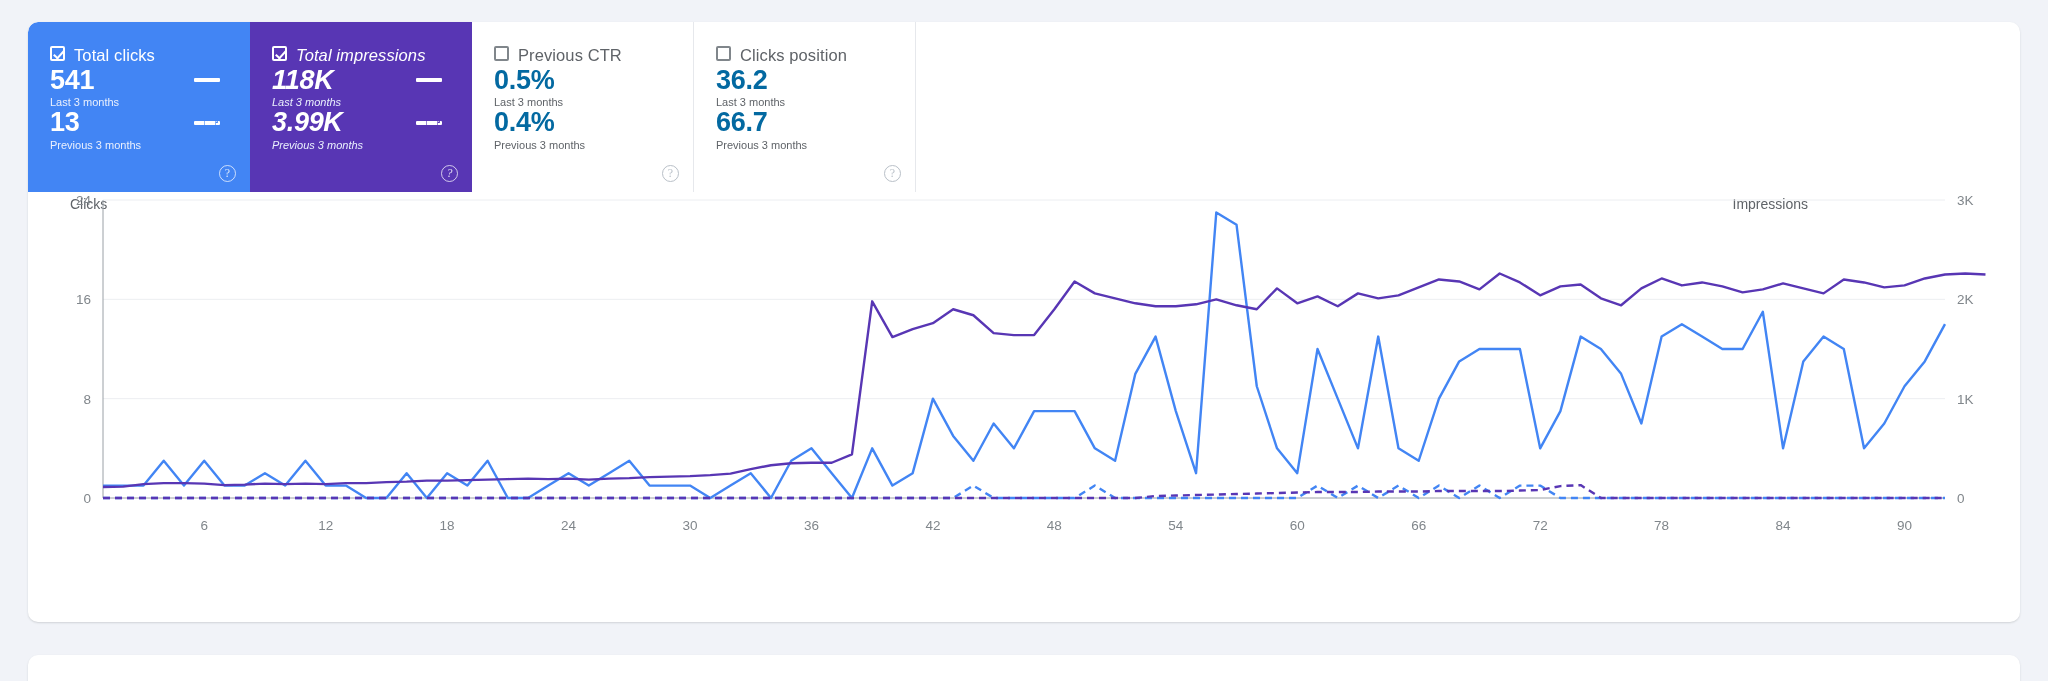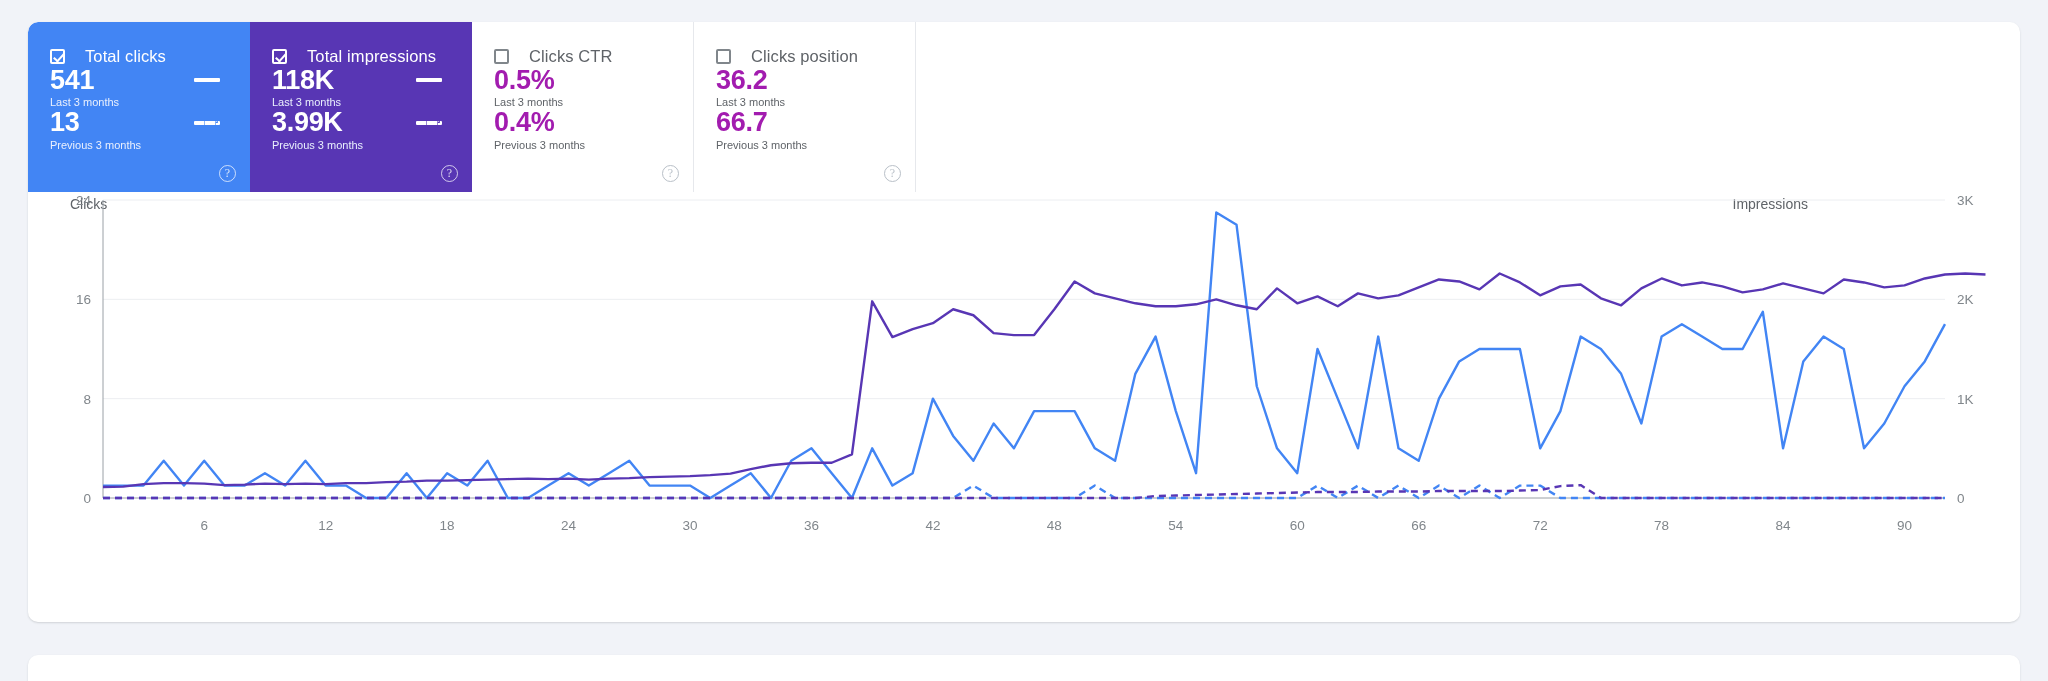--- a/index.html
+++ b/index.html
@@ -49,23 +49,24 @@
     cursor: pointer;
   }
   .tile.tile-clicks {
     background: #4285f4;
     border-right: none;
     border-radius: 10px 0 0 0;
   }
   .tile.tile-impressions {
     background: #5836b4;
     border-right: none;
+    font-style: italic;
   }
   .tile-head {
-    display: flex; align-items: center; gap: 20px;
+    display: flex; align-items: flex-start; gap: 9px;
     height: 20px;
   }
   .cbox {
     width: 15px; height: 15px;
     border: 2px solid #80868b;
     border-radius: 2px;
     position: relative;
     flex: none;
     background: transparent;
   }
@@ -88,21 +89,21 @@
   .tile-clicks .tile-label, .tile-impressions .tile-label { color: #ffffff; }
 
   .metric-row {
     display: flex; align-items: center;
     justify-content: space-between;
     width: 170px;
   }
   .metric-big {
     font-size: 27px;
     font-weight: bold;
-    color: #a21caf;
+    color: #0369a1;
     letter-spacing: -.3px;
     line-height: 1.05;
   }
   .tile-clicks .metric-big, .tile-impressions .metric-big { color: #ffffff; }
   .metric-sub {
     font-size: 11px;
     color: #5f6368;
     margin-top: 2px;
   }
   .tile-clicks .metric-sub, .tile-impressions .metric-sub { color: #eaf0fd; }
@@ -189,21 +190,21 @@
           <span class="metric-big">3.99K</span>
           <span class="legend-dash dotted"></span>
         </div>
         <div class="metric-sub">Previous 3 months</div>
         <div class="help-icon">?</div>
       </div>
 
       <div class="tile">
         <div class="tile-head">
           <span class="cbox"></span>
-          <span class="tile-label">Clicks CTR</span>
+          <span class="tile-label">Previous CTR</span>
         </div>
         <div class="metric-row">
           <span class="metric-big">0.5%</span>
         </div>
         <div class="metric-sub">Last 3 months</div>
         <div class="metric-row">
           <span class="metric-big">0.4%</span>
         </div>
         <div class="metric-sub">Previous 3 months</div>
         <div class="help-icon">?</div>

